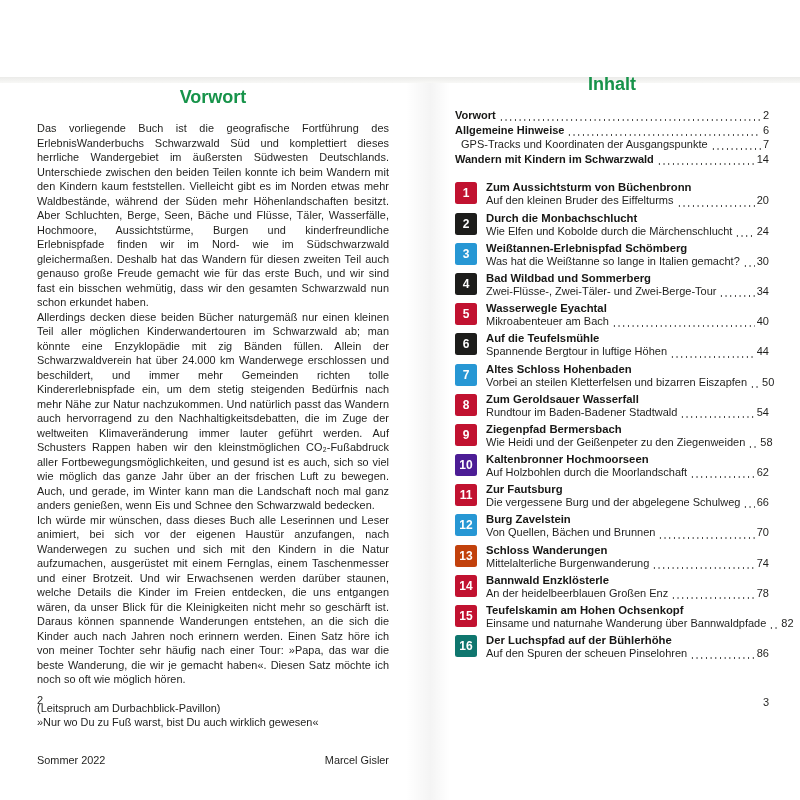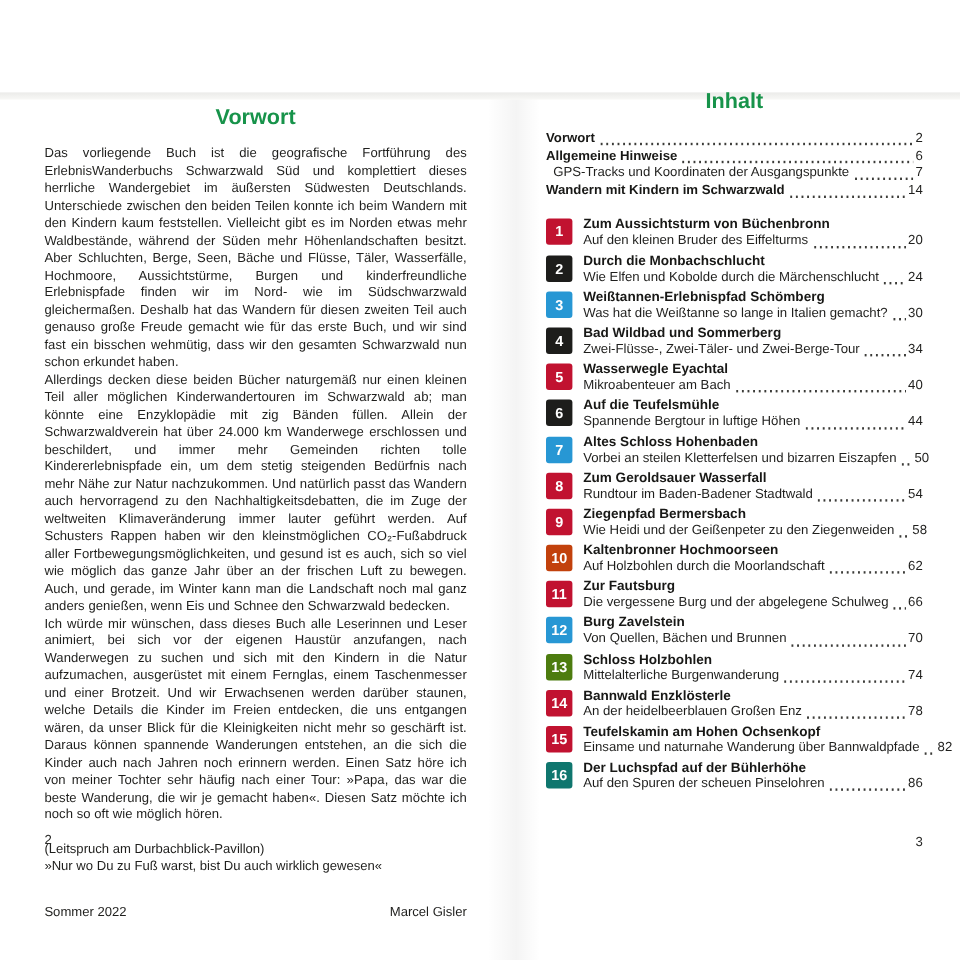--- a/index.html
+++ b/index.html
@@ -201,21 +201,21 @@
           <div class="entry-title">Ziegenpfad Bermersbach</div>
           <div class="entry-sub">
             <span class="sub-lbl">Wie Heidi und der Geißenpeter zu den Ziegenweiden</span>
             <span class="dots"></span>
             <span class="pgnum">58</span>
           </div>
         </div>
       </div>
 
       <div class="entry">
-        <div class="badge" style="background-color: #c2410c;">10</div>
+        <div class="badge" style="background-color: #4c1d95;">10</div>
         <div class="entry-text">
           <div class="entry-title">Kaltenbronner Hochmoorseen</div>
           <div class="entry-sub">
             <span class="sub-lbl">Auf Holzbohlen durch die Moorlandschaft</span>
             <span class="dots"></span>
             <span class="pgnum">62</span>
           </div>
         </div>
       </div>
 
@@ -237,23 +237,23 @@
           <div class="entry-title">Burg Zavelstein</div>
           <div class="entry-sub">
             <span class="sub-lbl">Von Quellen, Bächen und Brunnen</span>
             <span class="dots"></span>
             <span class="pgnum">70</span>
           </div>
         </div>
       </div>
 
       <div class="entry">
-        <div class="badge" style="background-color: #4d7c0f;">13</div>
-        <div class="entry-text">
-          <div class="entry-title">Schloss Holzbohlen</div>
+        <div class="badge" style="background-color: #c2410c;">13</div>
+        <div class="entry-text">
+          <div class="entry-title">Schloss Wanderungen</div>
           <div class="entry-sub">
             <span class="sub-lbl">Mittelalterliche Burgenwanderung</span>
             <span class="dots"></span>
             <span class="pgnum">74</span>
           </div>
         </div>
       </div>
 
       <div class="entry">
         <div class="badge" style="background-color: rgb(193, 18, 48);">14</div>

